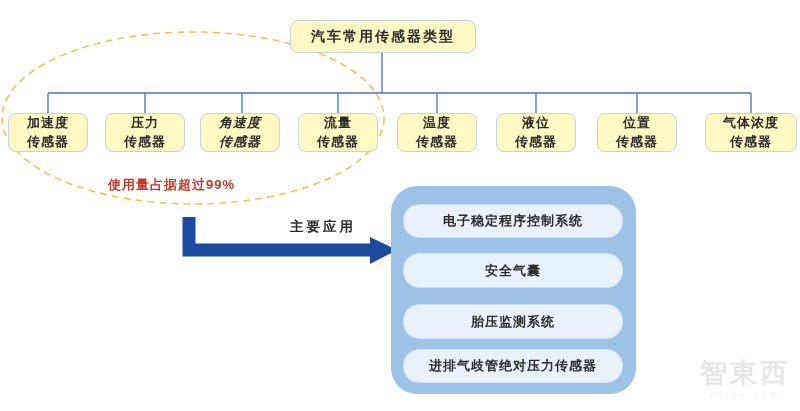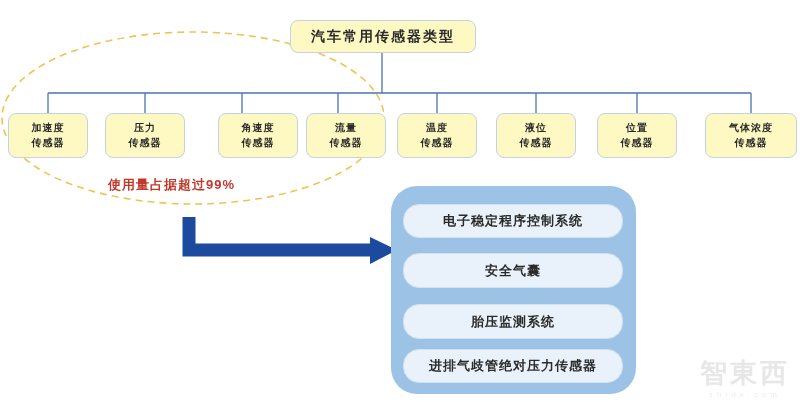--- a/index.html
+++ b/index.html
@@ -32,22 +32,22 @@
     text-align: center;
   }
   .root-node {
     left: 290px; top: 20px;
     width: 186px; height: 33px;
     font-size: 14px;
     letter-spacing: 2px;
   }
   .sensor-node {
     top: 113px;
-    width: 80px; height: 45px;
-    font-size: 10px;
+    width: 80px; height: 39px;
+    font-size: 13px;
     line-height: 1.45;
     letter-spacing: 1px;
   }
   .sensor-node.wide { width: 92px; }
   .note-red {
     position: absolute;
     left: 108px; top: 176px;
     width: 160px;
     color: #c1392b;
     font-size: 13px;
@@ -144,25 +144,25 @@
   </div>
 
   <div class="node sensor-node" style="left:8px;">
     <span>加速度</span>
     <span>传感器</span>
   </div>
   <div class="node sensor-node" style="left:105px;">
     <span>压力</span>
     <span>传感器</span>
   </div>
-  <div class="node sensor-node" style="left:218px;">
+  <div class="node sensor-node" style="left:200px;font-style:italic;">
     <span>角速度</span>
     <span>传感器</span>
   </div>
-  <div class="node sensor-node" style="left:298px;margin-left:8px;">
+  <div class="node sensor-node" style="left:298px;">
     <span>流量</span>
     <span>传感器</span>
   </div>
   <div class="node sensor-node" style="left:397px;">
     <span>温度</span>
     <span>传感器</span>
   </div>
   <div class="node sensor-node" style="left:496px;">
     <span>液位</span>
     <span>传感器</span>
@@ -171,20 +171,21 @@
     <span>位置</span>
     <span>传感器</span>
   </div>
   <div class="node sensor-node wide" style="left:705px;">
     <span>气体浓度</span>
     <span>传感器</span>
   </div>
 
   <div class="note-red">使用量占据超过99%</div>
 
+  <div class="arrow-label">主要应用</div>
 
   <div class="apps-container"></div>
   <div class="app-node a1">电子稳定程序控制系统</div>
   <div class="app-node a2">安全气囊</div>
   <div class="app-node a4">进排气歧管绝对压力传感器</div>
   <div class="app-node a3">胎压监测系统</div>
 
   <div class="watermark">
     <div class="wm-logo">智東西</div>
     <div class="wm-url">zhidx.com</div>

